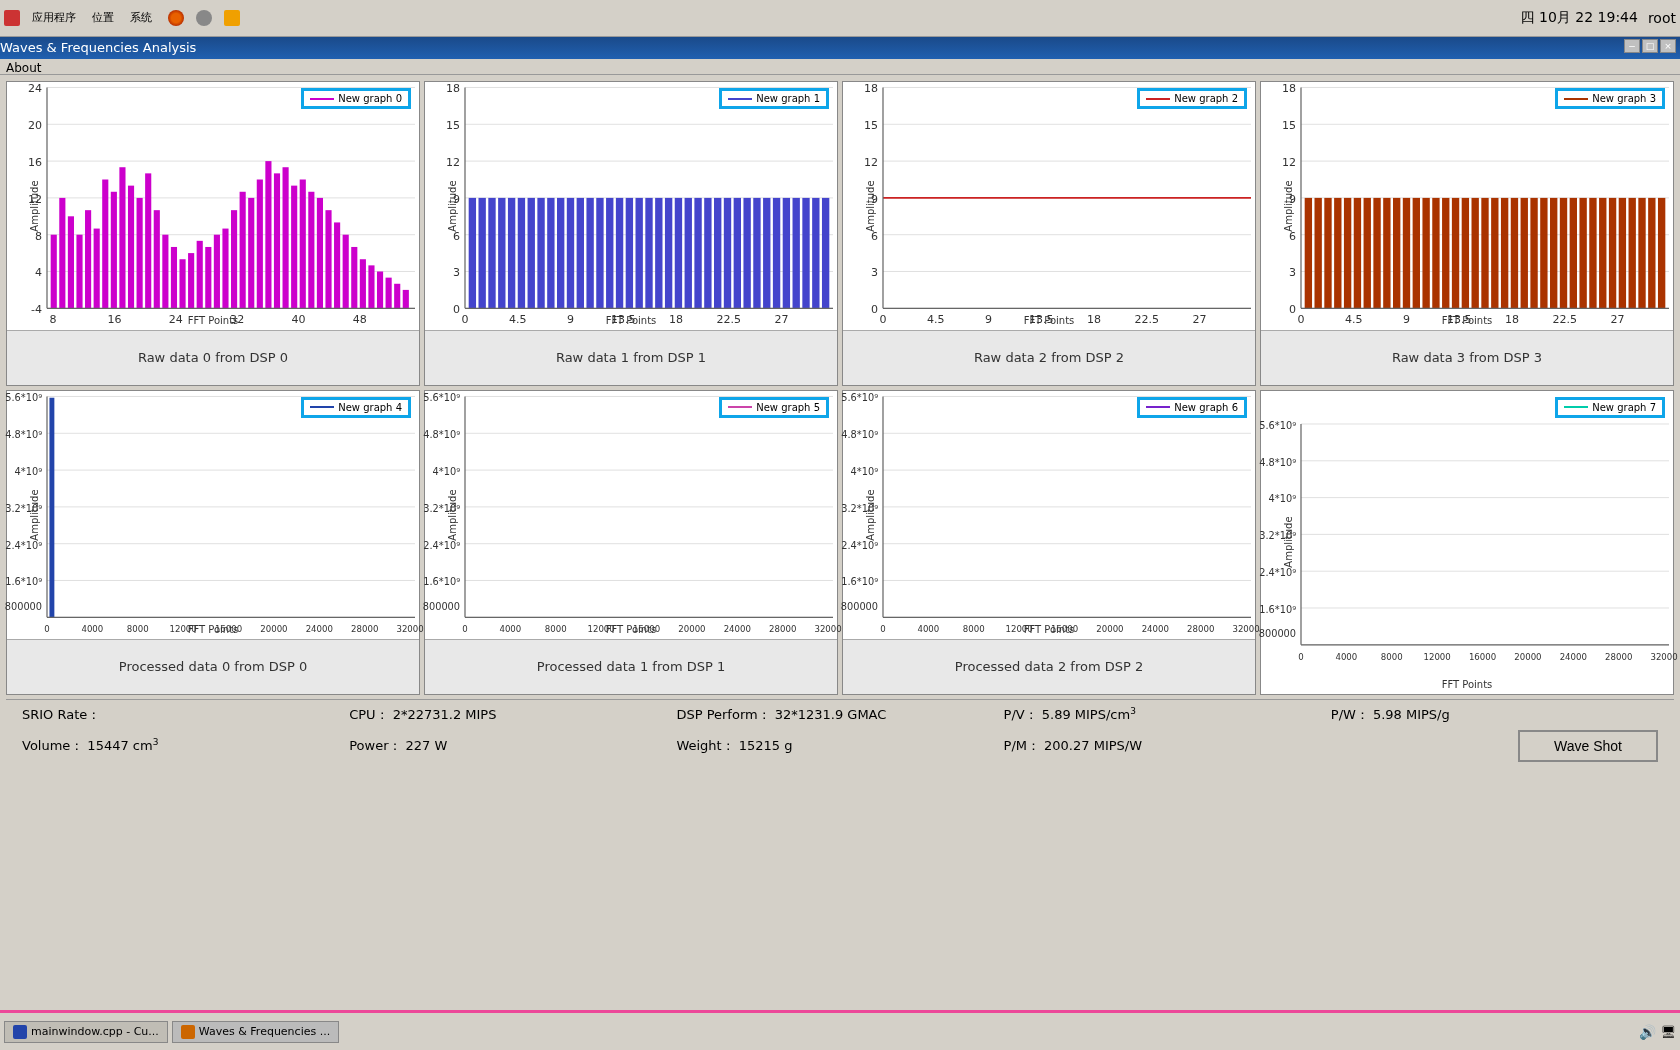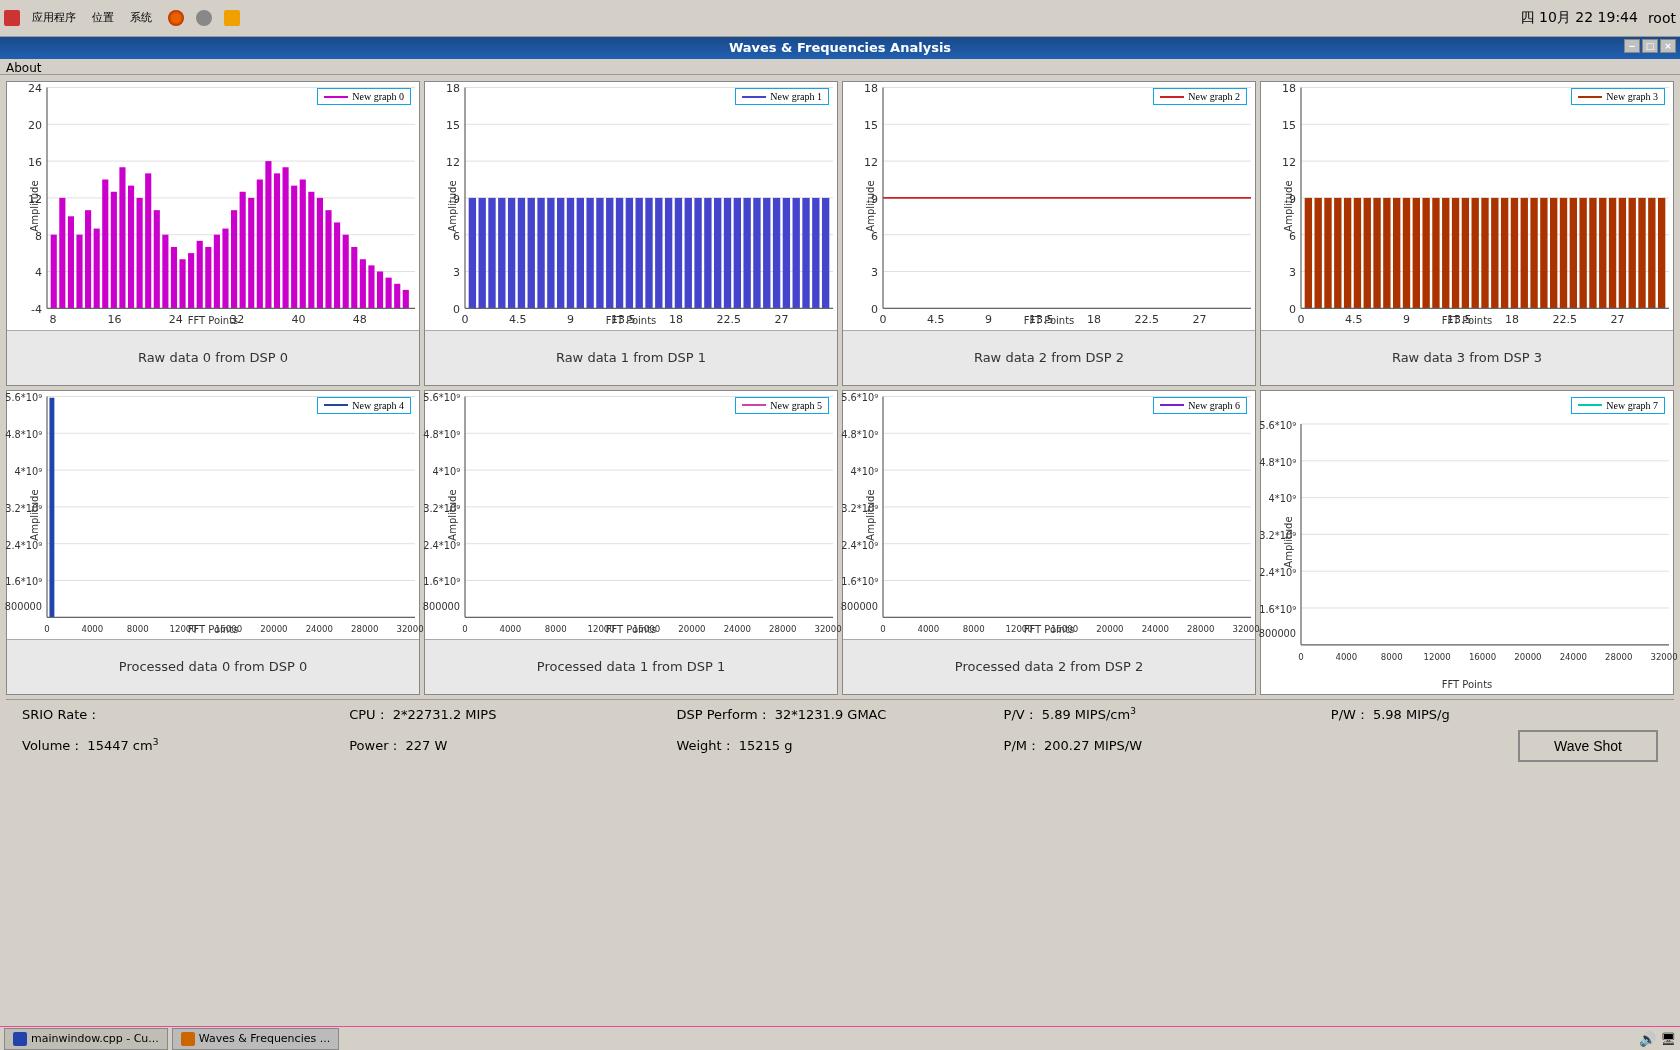--- a/index.html
+++ b/index.html
@@ -8,24 +8,23 @@
       font-size: 12px;
       background: #d4d0c8;
       width: 1680px;
       height: 1050px;
       overflow: hidden;
     }
     
     #title-bar {
       background: linear-gradient(to bottom, #1a4a8a, #2060b0);
       color: white;
-      text-align: center;
       padding: 3px 0;
       font-size: 13px;
-      font-weight: bold;
+      font-weight: normal;
       position: relative;
       height: 22px;
       line-height: 16px;
     }
     #title-bar .win-controls {
       position: absolute;
       right: 4px;
       top: 2px;
       display: flex;
       gap: 2px;
@@ -114,28 +113,27 @@
       left: 50%;
       transform: translateX(-50%);
       font-size: 10px;
       color: #333;
       text-align: center;
     }
     .legend-box {
       position: absolute;
       top: 6px;
       right: 8px;
-      border: 1px solid #0ea5e9;
+      border: 3px solid #0ea5e9;
       background: white;
       padding: 2px 6px;
       font-size: 10px;
       display: flex;
       align-items: center;
       gap: 4px;
-      font-family: Liberation Serif, serif;
     }
     .legend-line {
       width: 24px;
       height: 2px;
       display: inline-block;
     }
     
     #status-bar {
       background: #d4d0c8;
       border-top: 1px solid #999;
@@ -166,23 +164,23 @@
       float: right;
       min-width: 140px;
       text-align: center;
     }
     
     #taskbar {
       position: fixed;
       bottom: 0;
       left: 0;
       right: 0;
-      height: 24px;
+      height: 40px;
       background: #d4d0c8;
-      border-top: 1px solid #ec4899;
+      border-top: 3px solid #ec4899;
       display: flex;
       align-items: center;
       padding: 2px 4px;
       gap: 4px;
     }
     .taskbar-btn {
       background: #c0bdb5;
       border: 1px solid #888;
       padding: 2px 8px;
       font-size: 11px;

